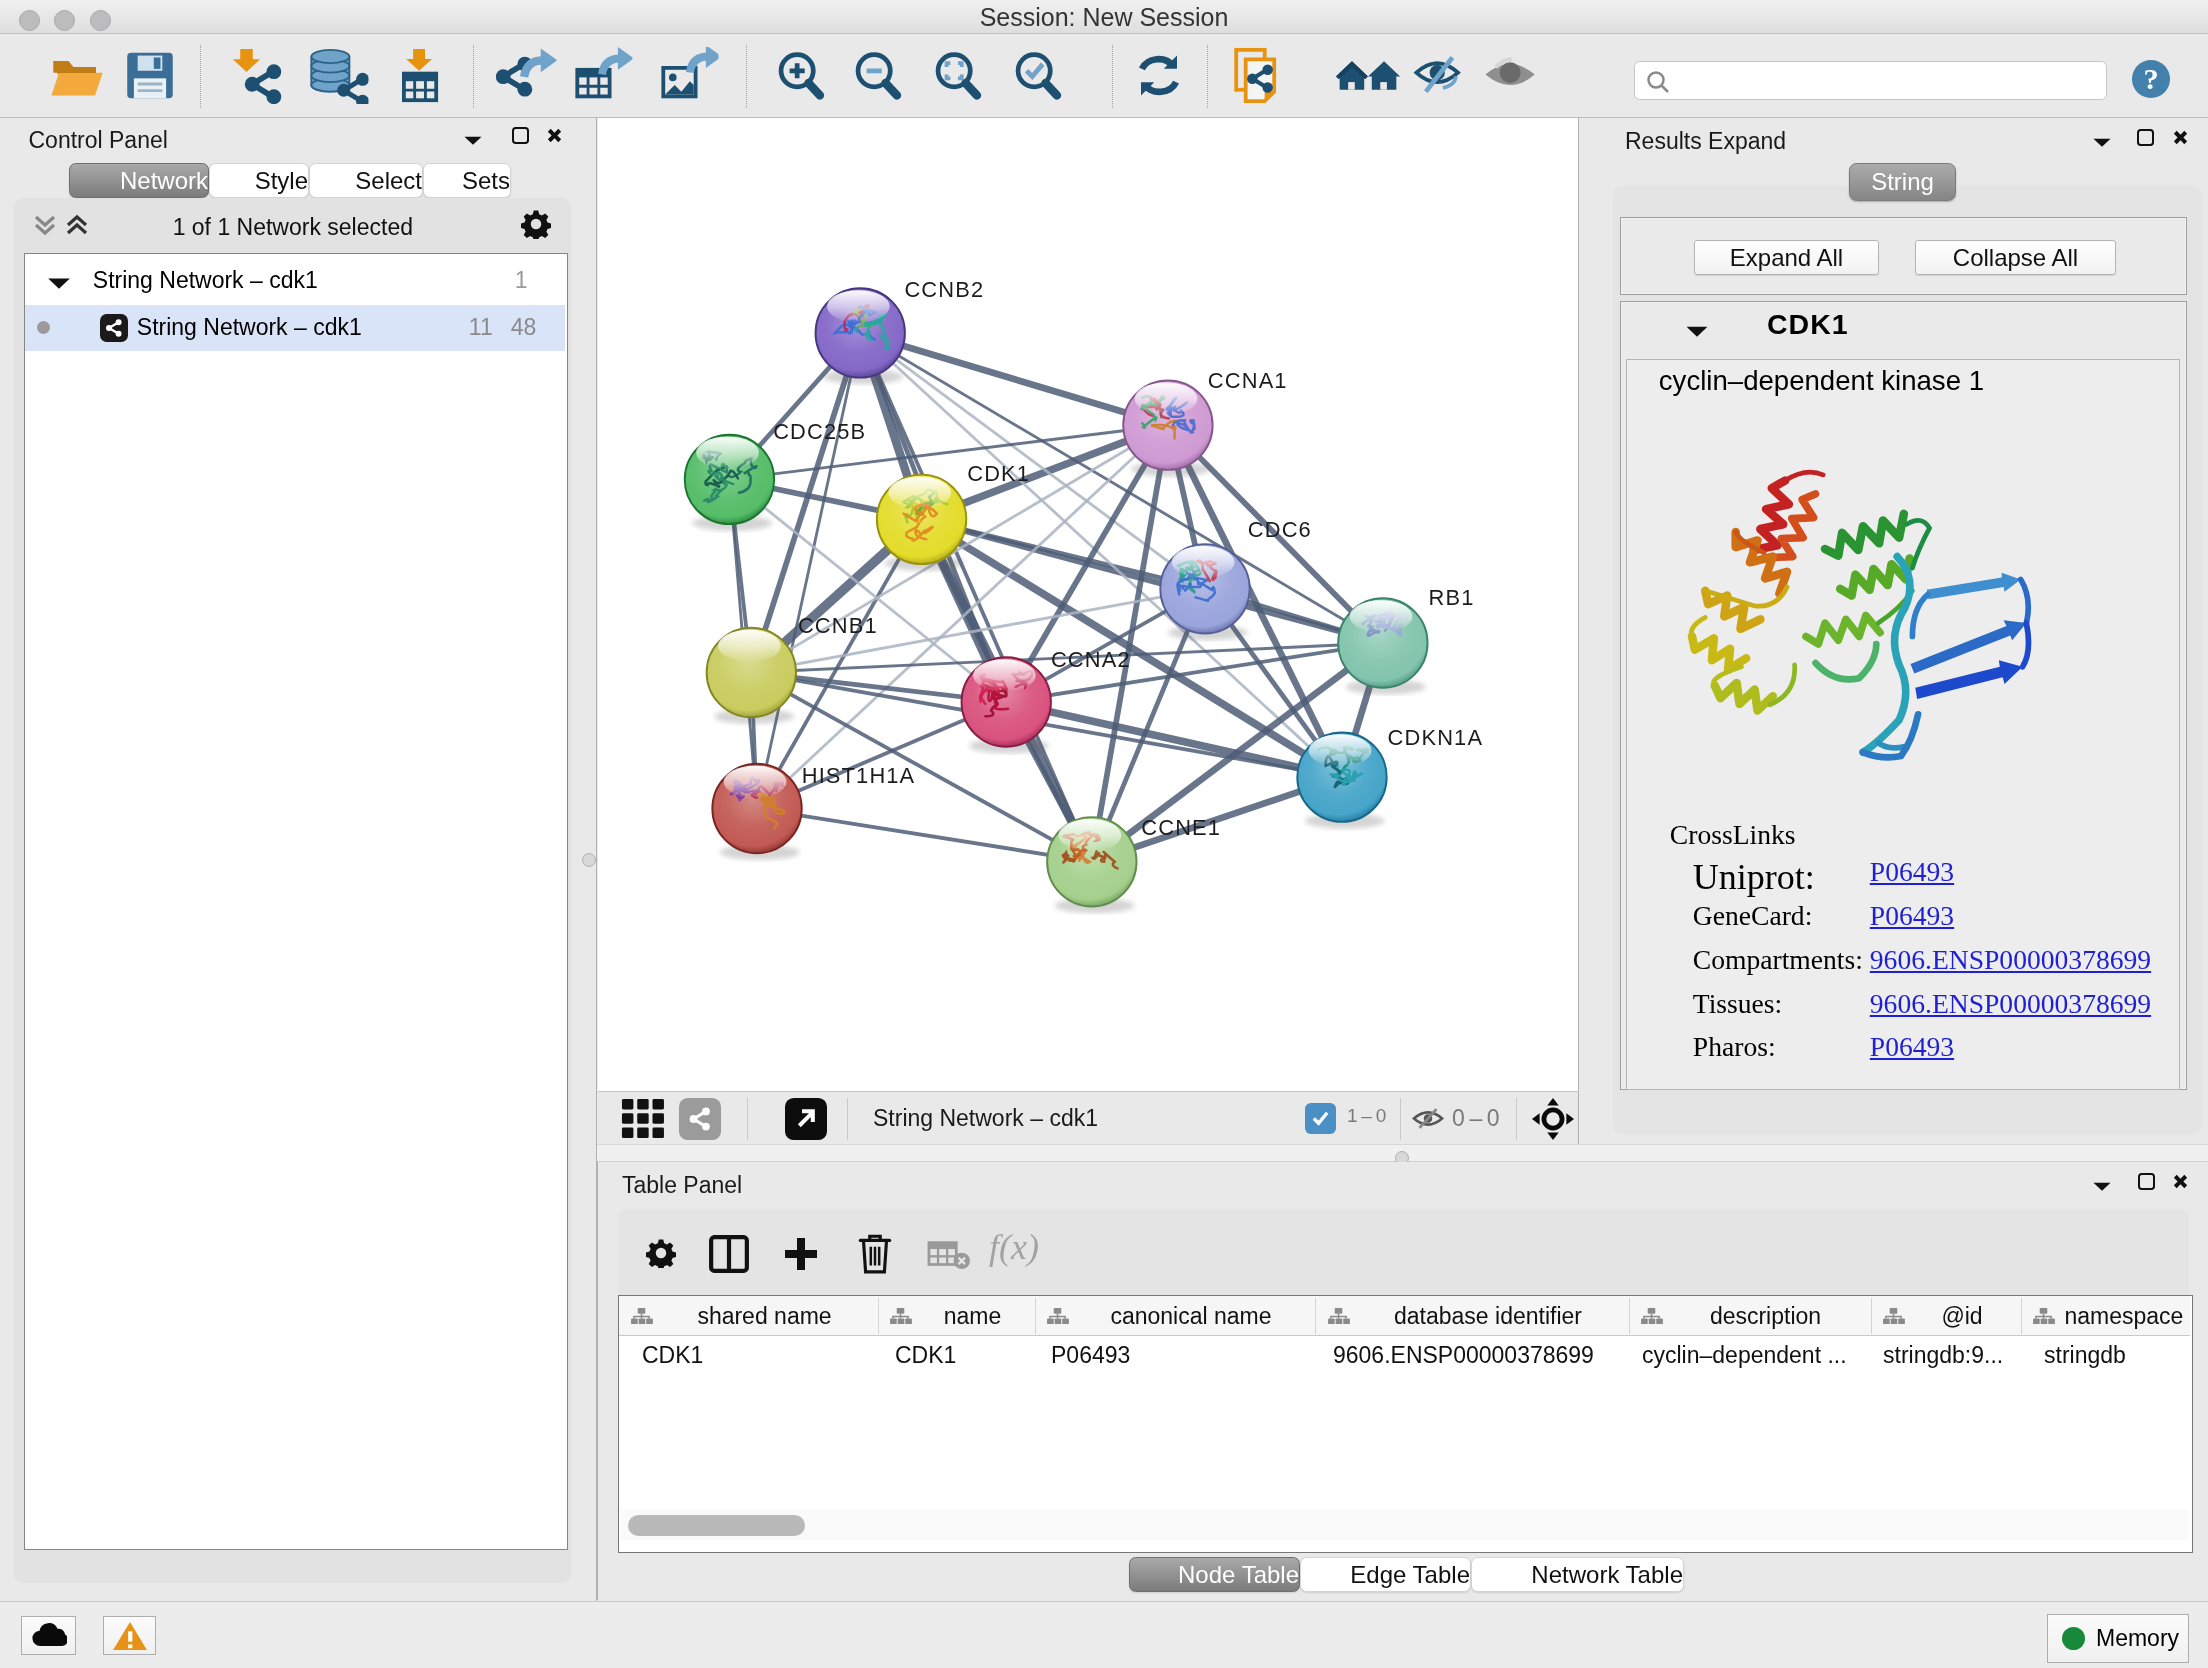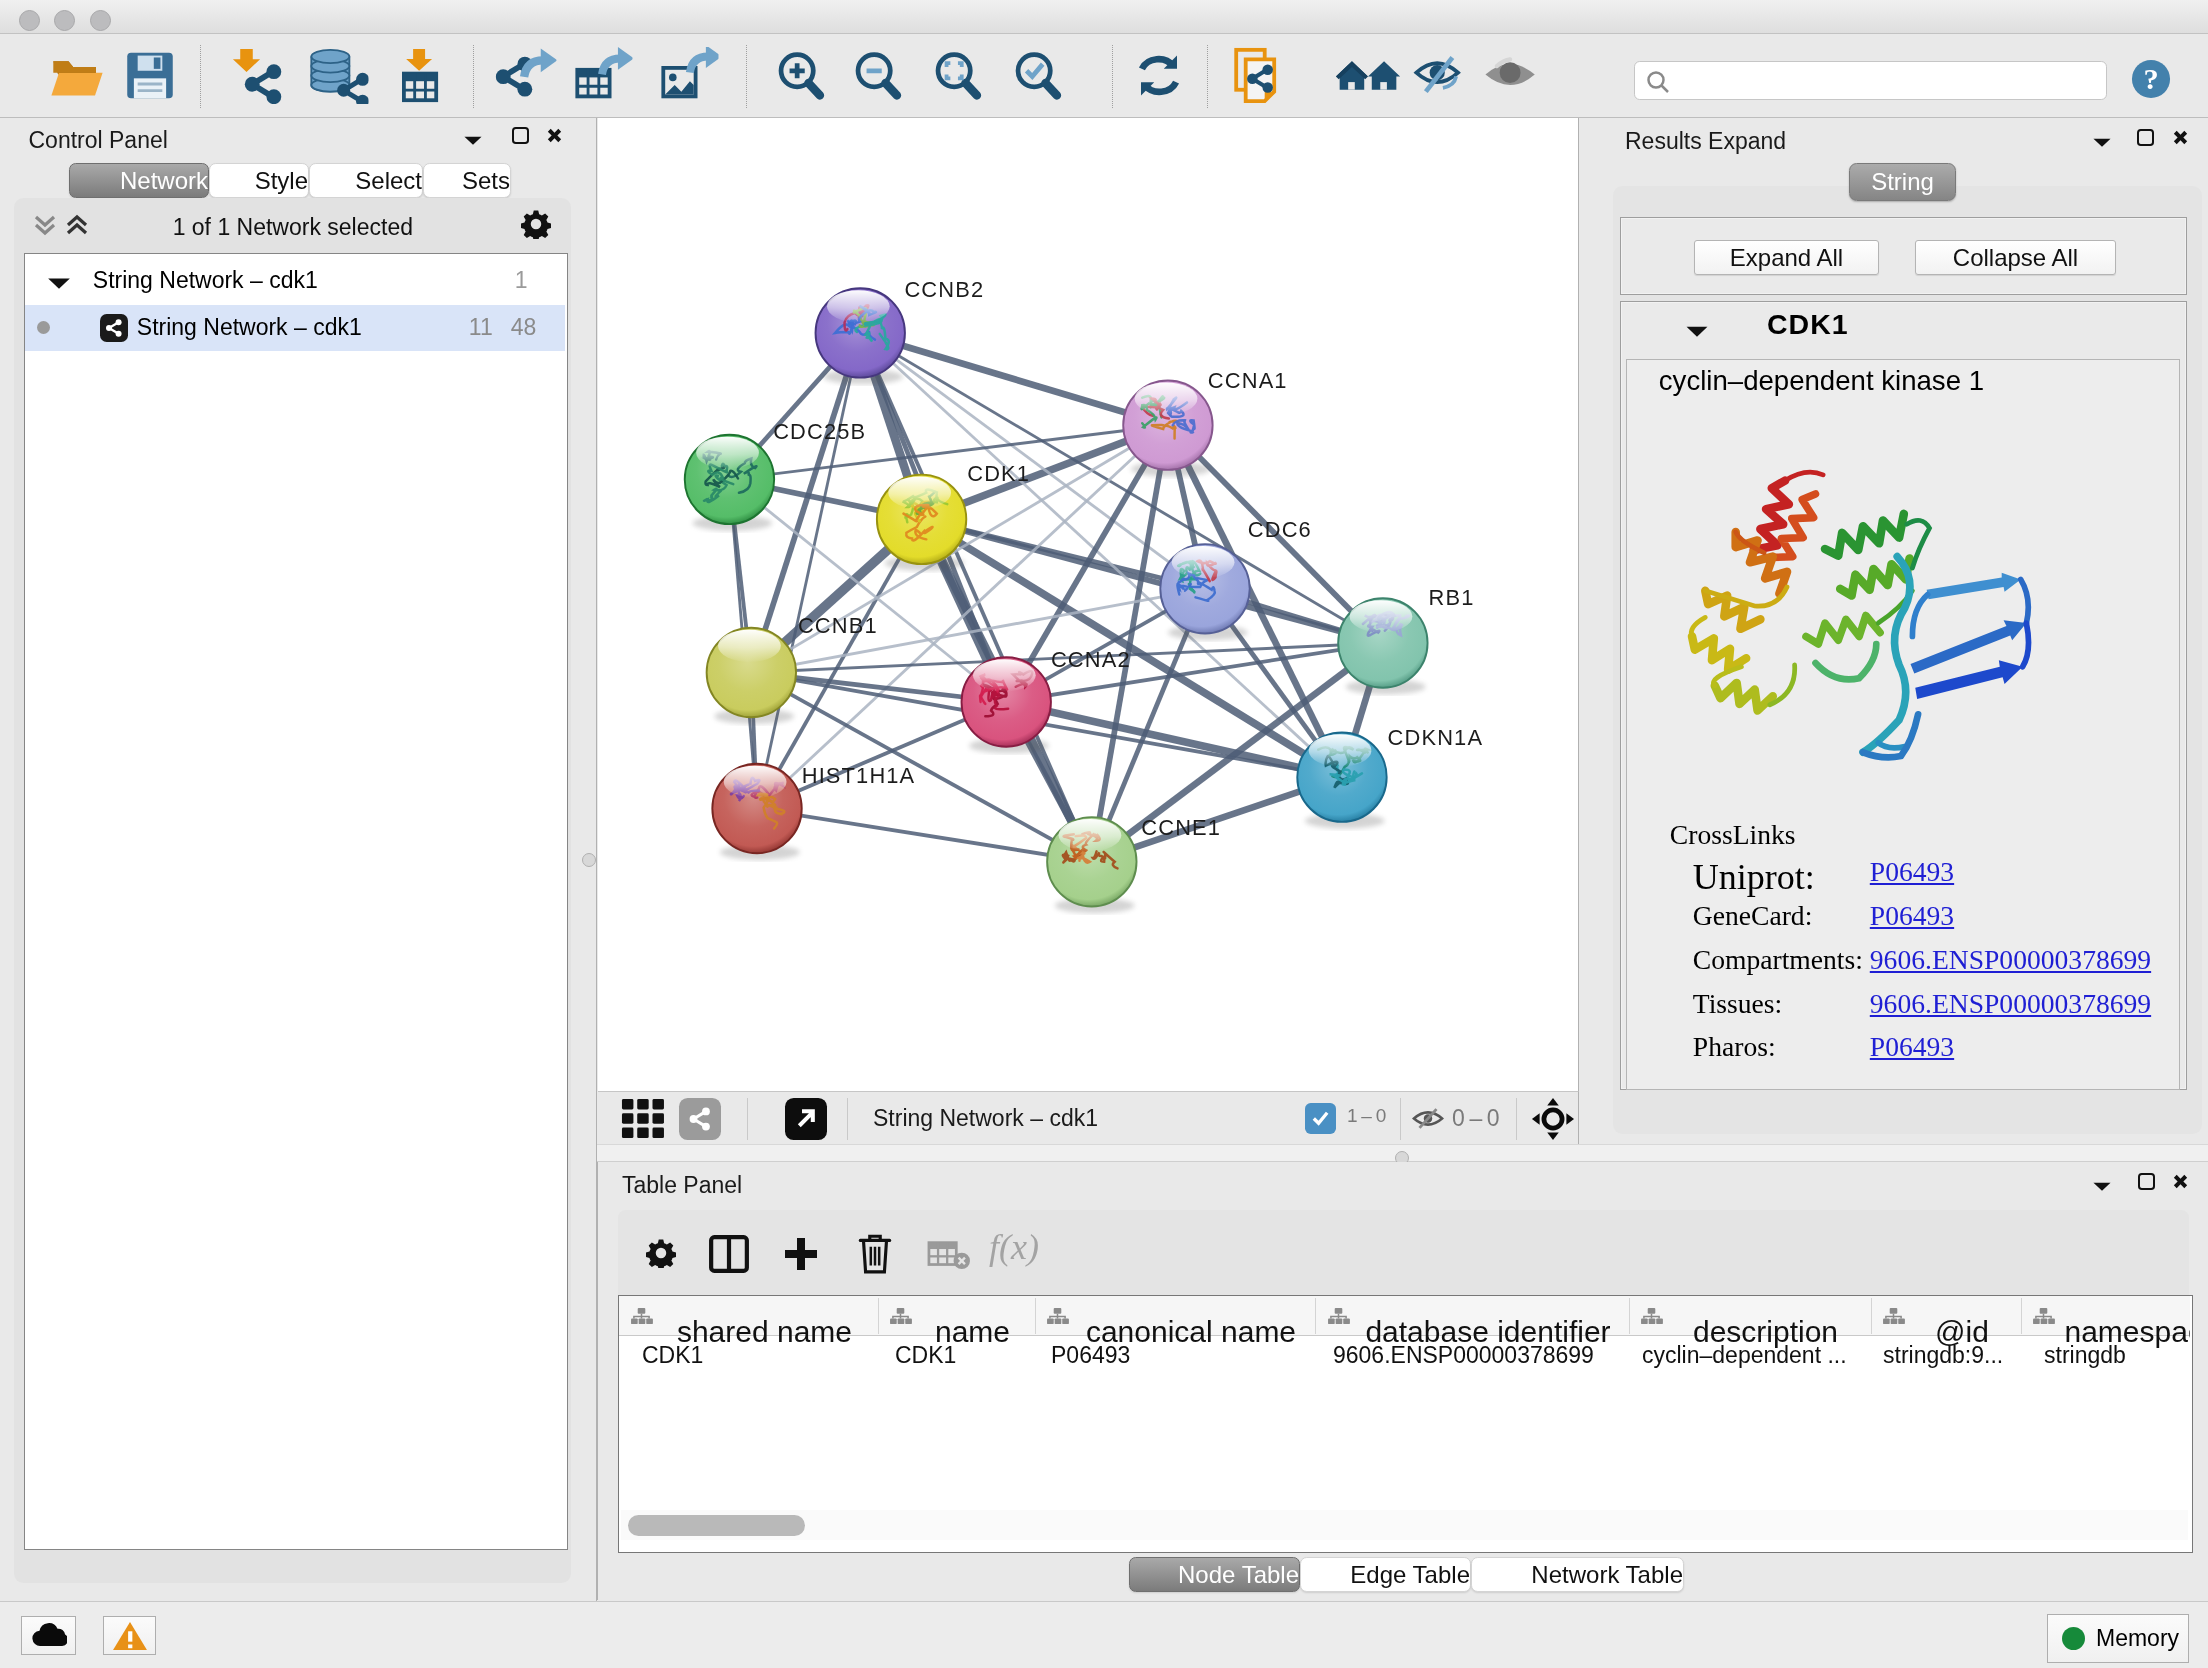--- a/index.html
+++ b/index.html
@@ -41,34 +41,35 @@
 .respanel{position:absolute;left:40px;width:567px;background:#eaeaea;border:1px solid #9e9e9e;box-shadow:inset 0 0 0 1px #f2f2f2}
 .btn{position:absolute;height:35px;background:linear-gradient(#ffffff,#f2f2f2);border:1px solid #b4b4b4;
  border-radius:3px;font-size:24px;color:#111;text-align:center;line-height:33px;box-shadow:0 1px 1px rgba(0,0,0,0.1)}
 #rescontent{position:absolute;left:4.8px;top:57px;width:554px;height:731px;background:#ededed;border:1px solid #b5b5b5}
 .serif{font-family:"Liberation Serif",serif}
 .link{color:#1f1fd4;text-decoration:underline}
 #tablepanel{position:absolute;left:597px;top:1162px;width:1611px;height:438px;background:#e9e9e9;border-left:1px solid #b1b1b1}
 #tptools{position:absolute;left:20px;top:48px;width:1571px;height:86px;background:#e4e4e4;border-radius:7.6px 7.6px 0 0}
 #tptable{position:absolute;left:20px;top:133px;width:1575px;height:258px;background:#fff;border:1.9px solid #777}
 #tphead{position:absolute;left:0;top:0;width:1571px;height:40px;background:#f6f6f6;border-bottom:1.9px solid #c9c9c9}
-.th{position:absolute;top:16px;height:38px;font-size:30px;color:#111;text-align:center;line-height:40px;overflow:hidden}
+.th{position:absolute;top:0;height:38px;font-size:23px;color:#111;text-align:center;line-height:40px;overflow:hidden}
 .thsep{position:absolute;top:1.9px;height:36px;border-left:1px solid #d4d4d4}
 .treei{position:absolute;top:10.5px}
 .td{position:absolute;top:46px;font-size:23px;color:#111}
 #tpscroll{position:absolute;left:1.9px;top:214px;width:1567px;height:29.5px;background:#fafafa}
 #tpthumb{position:absolute;left:7.6px;top:4.8px;width:177px;height:21px;background:#b9b9b9;border-radius:10.5px}
 #statusbar{position:absolute;left:0;top:1601px;width:2208px;height:68px;background:#ececec;border-top:1px solid #c9c9c9}
 .sbtn{position:absolute;background:linear-gradient(#fbfbfb,#f0f0f0);border:1.9px solid #aeaeae}
 .handle{position:absolute;width:14.3px;height:14.3px;border-radius:50%;background:#d8d8d8;border:1px solid #b0b0b0}
 </style></head><body>
 <div id="titlebar">
     <div class="tl" style="left:19px"></div>
     <div class="tl" style="left:54px"></div>
     <div class="tl" style="left:90px"></div>
+    <div id="titletext">Session: New Session</div>
   </div>
 <div id="toolbar">
     <div class="tbi" style="left:77px"><svg width="59" height="55" viewBox="0 0 62 58">
         <path d="M6,14 h16 l5,6 h24 v8 h-40 z" fill="#a96a10"></path>
         <path d="M4,50 l8,-24 h46 l-8,24 z" fill="#f4a93c"></path>
         <path d="M6,14 h16 l5,6 h24 v6 h-45 z" fill="#c07d16"></path>
       </svg></div>
     <div class="tbi" style="left:150px"><svg width="55" height="55" viewBox="0 0 58 58">
         <rect x="5" y="5" width="48" height="48" rx="4" fill="#3a6e96"></rect>
         <rect x="16" y="8" width="26" height="16" fill="#cfe0ee"></rect>

